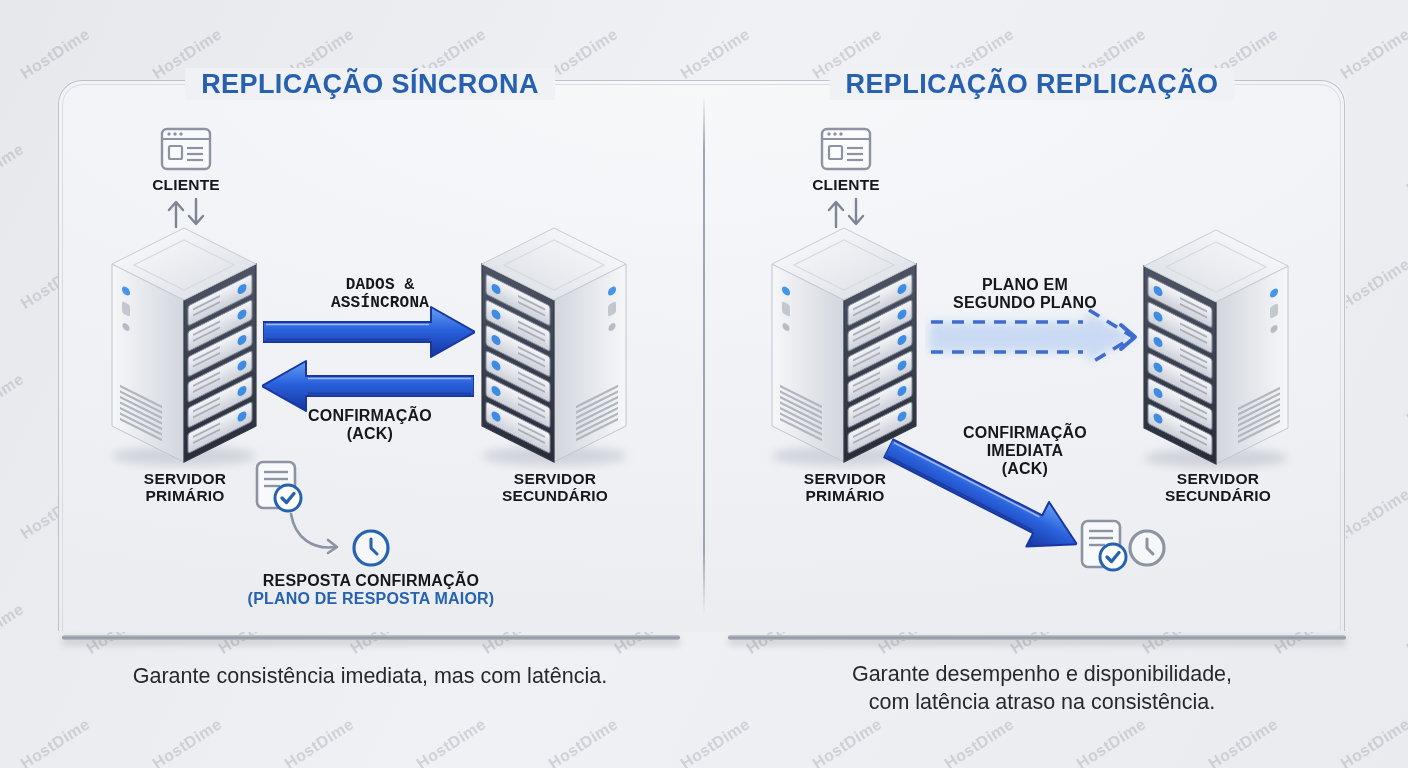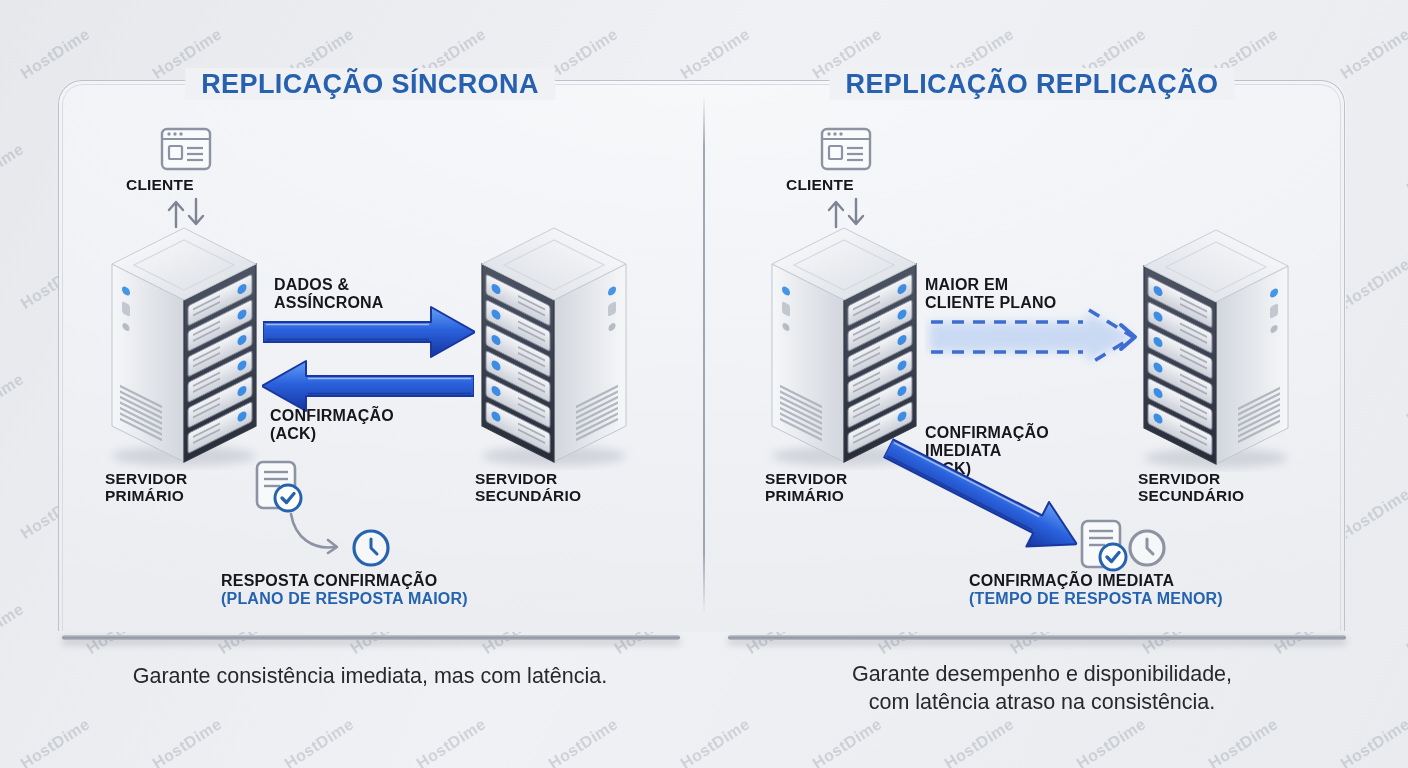--- a/index.html
+++ b/index.html
@@ -34,21 +34,21 @@
   #base-left{left:62px;width:618px;}
   #base-right{left:728px;width:618px;}
   #divider{left:703px;top:96px;width:2px;height:518px;z-index:3;
       background:linear-gradient(180deg,rgba(145,152,165,0) 0%,rgba(140,147,160,.8) 10%,
                  rgba(140,147,160,.8) 88%,rgba(145,152,165,0) 100%);}
 
   .panel-title{z-index:6;top:68px;transform:translateX(-50%);white-space:nowrap;
       background:#eff1f4;padding:0 16px;color:#2660ae;font-size:27px;font-weight:700;
       letter-spacing:.4px;line-height:32px;}
 
-  .lbl{z-index:5;text-align:left;color:#15171c;font-weight:700;font-size:16px;
+  .lbl{z-index:5;text-align:center;color:#15171c;font-weight:700;font-size:16px;
       line-height:18px;letter-spacing:.2px;}
   .lbl span{display:block;}
   .small-lbl{font-size:15.5px;line-height:17px;}
   .blue-line{color:#2563b0;}
   .caption{z-index:5;text-align:center;color:#26282c;font-weight:400;font-size:21.5px;
       line-height:28px;}
   .caption span{display:block;}
 
   .mirror{transform:scaleX(-1);}
   .clock-blue{color:#2563b0;}
@@ -288,21 +288,21 @@
 
   <div class="abs lbl small-lbl" style="left:105px;top:470px;width:160px;">
     <span>SERVIDOR</span>
     <span>PRIMÁRIO</span>
   </div>
   <div class="abs lbl small-lbl" style="left:475px;top:470px;width:160px;">
     <span>SERVIDOR</span>
     <span>SECUNDÁRIO</span>
   </div>
 
-  <div class="abs lbl" style="left:274px;top:276px;width:200px;">
+  <div class="abs lbl" style="left:280px;top:276px;width:200px;font-family:Liberation Mono, monospace;">
     <span>DADOS &amp;</span>
     <span>ASSÍNCRONA</span>
   </div>
   <svg class="abs" style="left:263px;top:299px;width:212px;height:66px;">
       <use href="#arrow-solid"></use>
     </svg>
 
   <svg class="abs mirror" style="left:262px;top:353px;width:212px;height:66px;">
       <use href="#arrow-solid"></use>
     </svg>
@@ -346,22 +346,22 @@
   <div class="abs lbl small-lbl" style="left:765px;top:470px;width:160px;">
     <span>SERVIDOR</span>
     <span>PRIMÁRIO</span>
   </div>
   <div class="abs lbl small-lbl" style="left:1138px;top:470px;width:160px;">
     <span>SERVIDOR</span>
     <span>SECUNDÁRIO</span>
   </div>
 
   <div class="abs lbl" style="left:925px;top:276px;width:200px;">
-    <span>MAIOR EM</span>
-    <span>CLIENTE PLANO</span>
+    <span>PLANO EM</span>
+    <span>SEGUNDO PLANO</span>
   </div>
 
   <svg class="abs" style="left:925px;top:300px;width:218px;height:74px;" viewBox="0 0 218 74">
     <polygon points="4,22 162,22 162,12 210,37 162,62 162,52 4,52" fill="#9dbdf0" opacity=".45" filter="url(#soft)"></polygon>
     <path class="dash" d="M6,22 H158"></path>
     <path class="dash" d="M6,52 H158"></path>
     <path class="dash" d="M164,10 L208,37 L164,64"></path>
     <path d="M196,25 L210,37 L196,49" fill="none" stroke="#3e6cd0" stroke-width="4" stroke-linecap="round" stroke-linejoin="round"></path>
   </svg>
 
@@ -374,23 +374,19 @@
       <use href="#arrow-solid"></use>
     </svg>
 
   <svg class="abs" style="left:1078px;top:518px;width:52px;height:56px;">
       <use href="#doccheck"></use>
     </svg>
   <svg class="abs clock-gray" style="left:1126px;top:527px;width:42px;height:42px;">
       <use href="#clock"></use>
     </svg>
 
-  <div class="abs lbl" style="left:969px;top:572px;width:300px;">
-    <span>CONFIRMAÇÃO IMEDIATA</span>
-    <span class="blue-line">(TEMPO DE RESPOSTA MENOR)</span>
-  </div>
 
   <div class="abs caption" style="left:742px;top:660px;width:600px;">
     <span>Garante desempenho e disponibilidade,</span>
     <span>com latência atraso na consistência.</span>
   </div>
 
 </div>
 
 </body></html>

